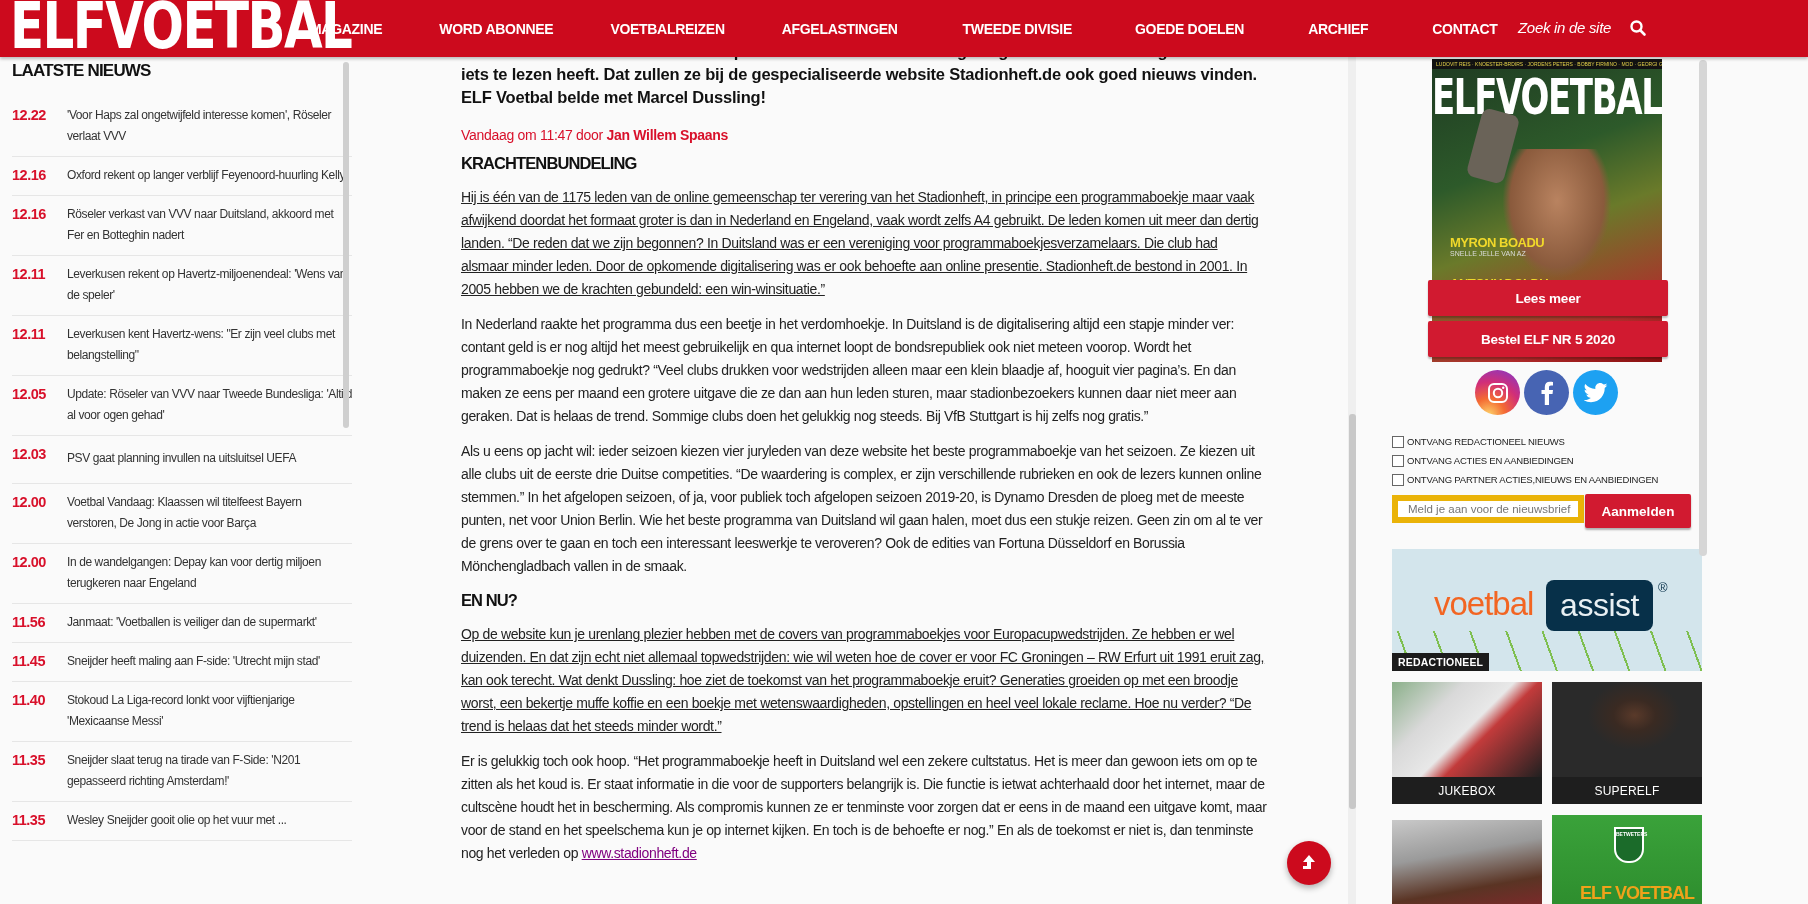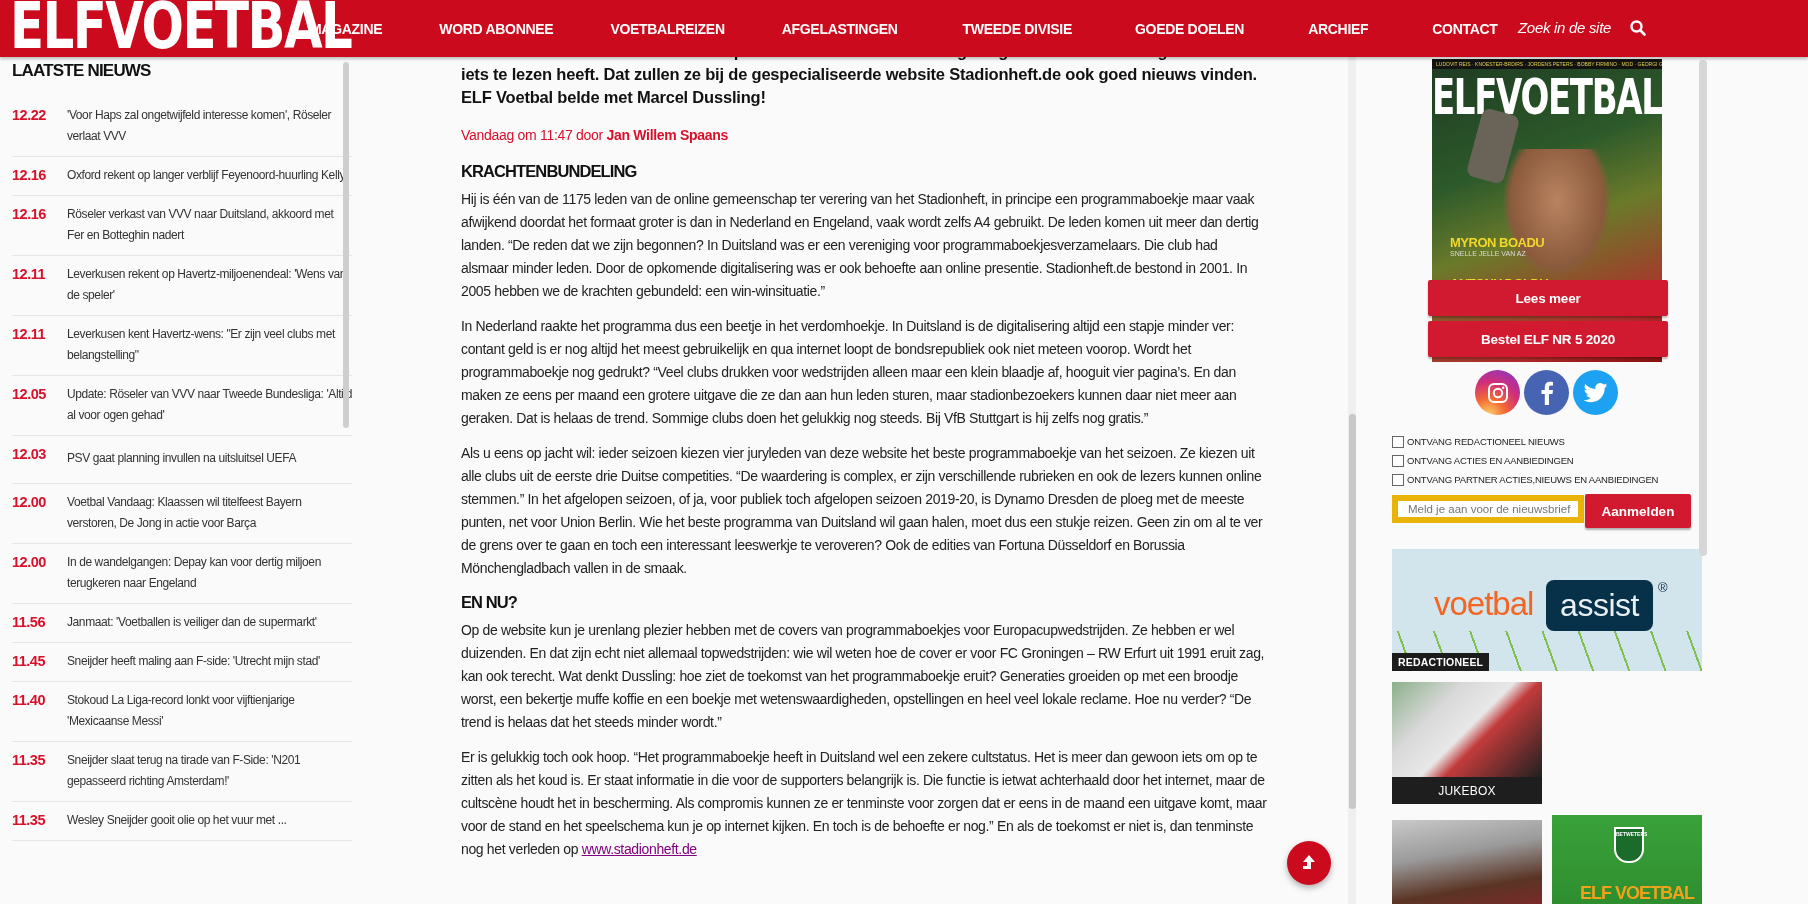--- a/index.html
+++ b/index.html
@@ -21,24 +21,24 @@
   .news-item { display: flex; border-bottom: 1px solid #e6e6e6; padding: 8px 0 9px 0; cursor: pointer; }
   .news-time { width: 55px; color: #d8102a; font-weight: bold; font-size: 14.5px; letter-spacing: -0.5px; padding-top: 2px; flex: none; }
   .news-text { width: 290px; font-size: 12px; line-height: 21px; color: #333; letter-spacing: -0.4px; }
   .left-scroll { position: absolute; left: 343px; top: 5px; width: 6px; height: 366px; background: #cfcfcf; border-radius: 3px; }
 
   
   .article { position: absolute; left: 461px; top: 40px; width: 806px; }
   .lead { font-weight: bold; font-size: 16.5px; line-height: 23px; color: #111; letter-spacing: -0.2px; }
   .byline { margin-top: 18px; font-size: 14px; color: #d8102a; letter-spacing: -0.3px; }
   .byline b { font-weight: bold; }
-  .h2 { margin-top: 18px; font-weight: bold; font-size: 16.5px; color: #111; letter-spacing: -0.9px; line-height: 21px; }
+  .h2 { margin-top: 10px; font-weight: bold; font-size: 16.5px; color: #111; letter-spacing: -0.9px; line-height: 21px; }
   .para { font-size: 14px; line-height: 23px; color: #222; letter-spacing: -0.35px; }
   .para + .para { margin-top: 12px; }
-  .h2 + .para { margin-top: 6px; }
+  .h2 + .para { margin-top: 12px; text-decoration: underline; }
   .para + .h2 { margin-top: 12px; }
   .para a { color: #800080; text-decoration: underline; }
 
   .main-scroll-track { position: absolute; left: 1348px; top: 57px; width: 8px; height: 847px; background: #efefef; }
   .main-scroll-thumb { position: absolute; left: 1349px; top: 414px; width: 7px; height: 395px; background: #c8c8c8; border-radius: 3px; }
 
   .fab { position: absolute; left: 1287px; top: 841px; width: 44px; height: 44px; border-radius: 50%; background: #cc0a1d; box-shadow: 0 3px 6px rgba(0,0,0,0.3); display: flex; align-items: center; justify-content: center; cursor: pointer; }
 
   
   .right { position: absolute; left: 1356px; top: 57px; width: 452px; height: 847px; background: #fafafa; }
@@ -246,20 +246,24 @@
     <div class="ad-voetbal">voetbal</div>
     <div class="ad-assist">assist</div>
     <div class="ad-reg">®</div>
     <div class="ad-label">REDACTIONEEL</div>
   </div>
 
   <div class="tile t1">
     <div class="tile-img"></div>
     <div class="tile-cap">JUKEBOX</div>
   </div>
+  <div class="tile t2">
+    <div class="tile-img"></div>
+    <div class="tile-cap">SUPERELF</div>
+  </div>
   <div class="tile t3">
     <div class="tile-img"></div>
   </div>
   <div class="tile t4">
     <div class="tile-img"></div>
     <div class="t4-badge">BETWETERS</div>
     <div class="t4-logo">ELF VOETBAL</div>
   </div>
 
   <div class="right-scroll-track"></div>

